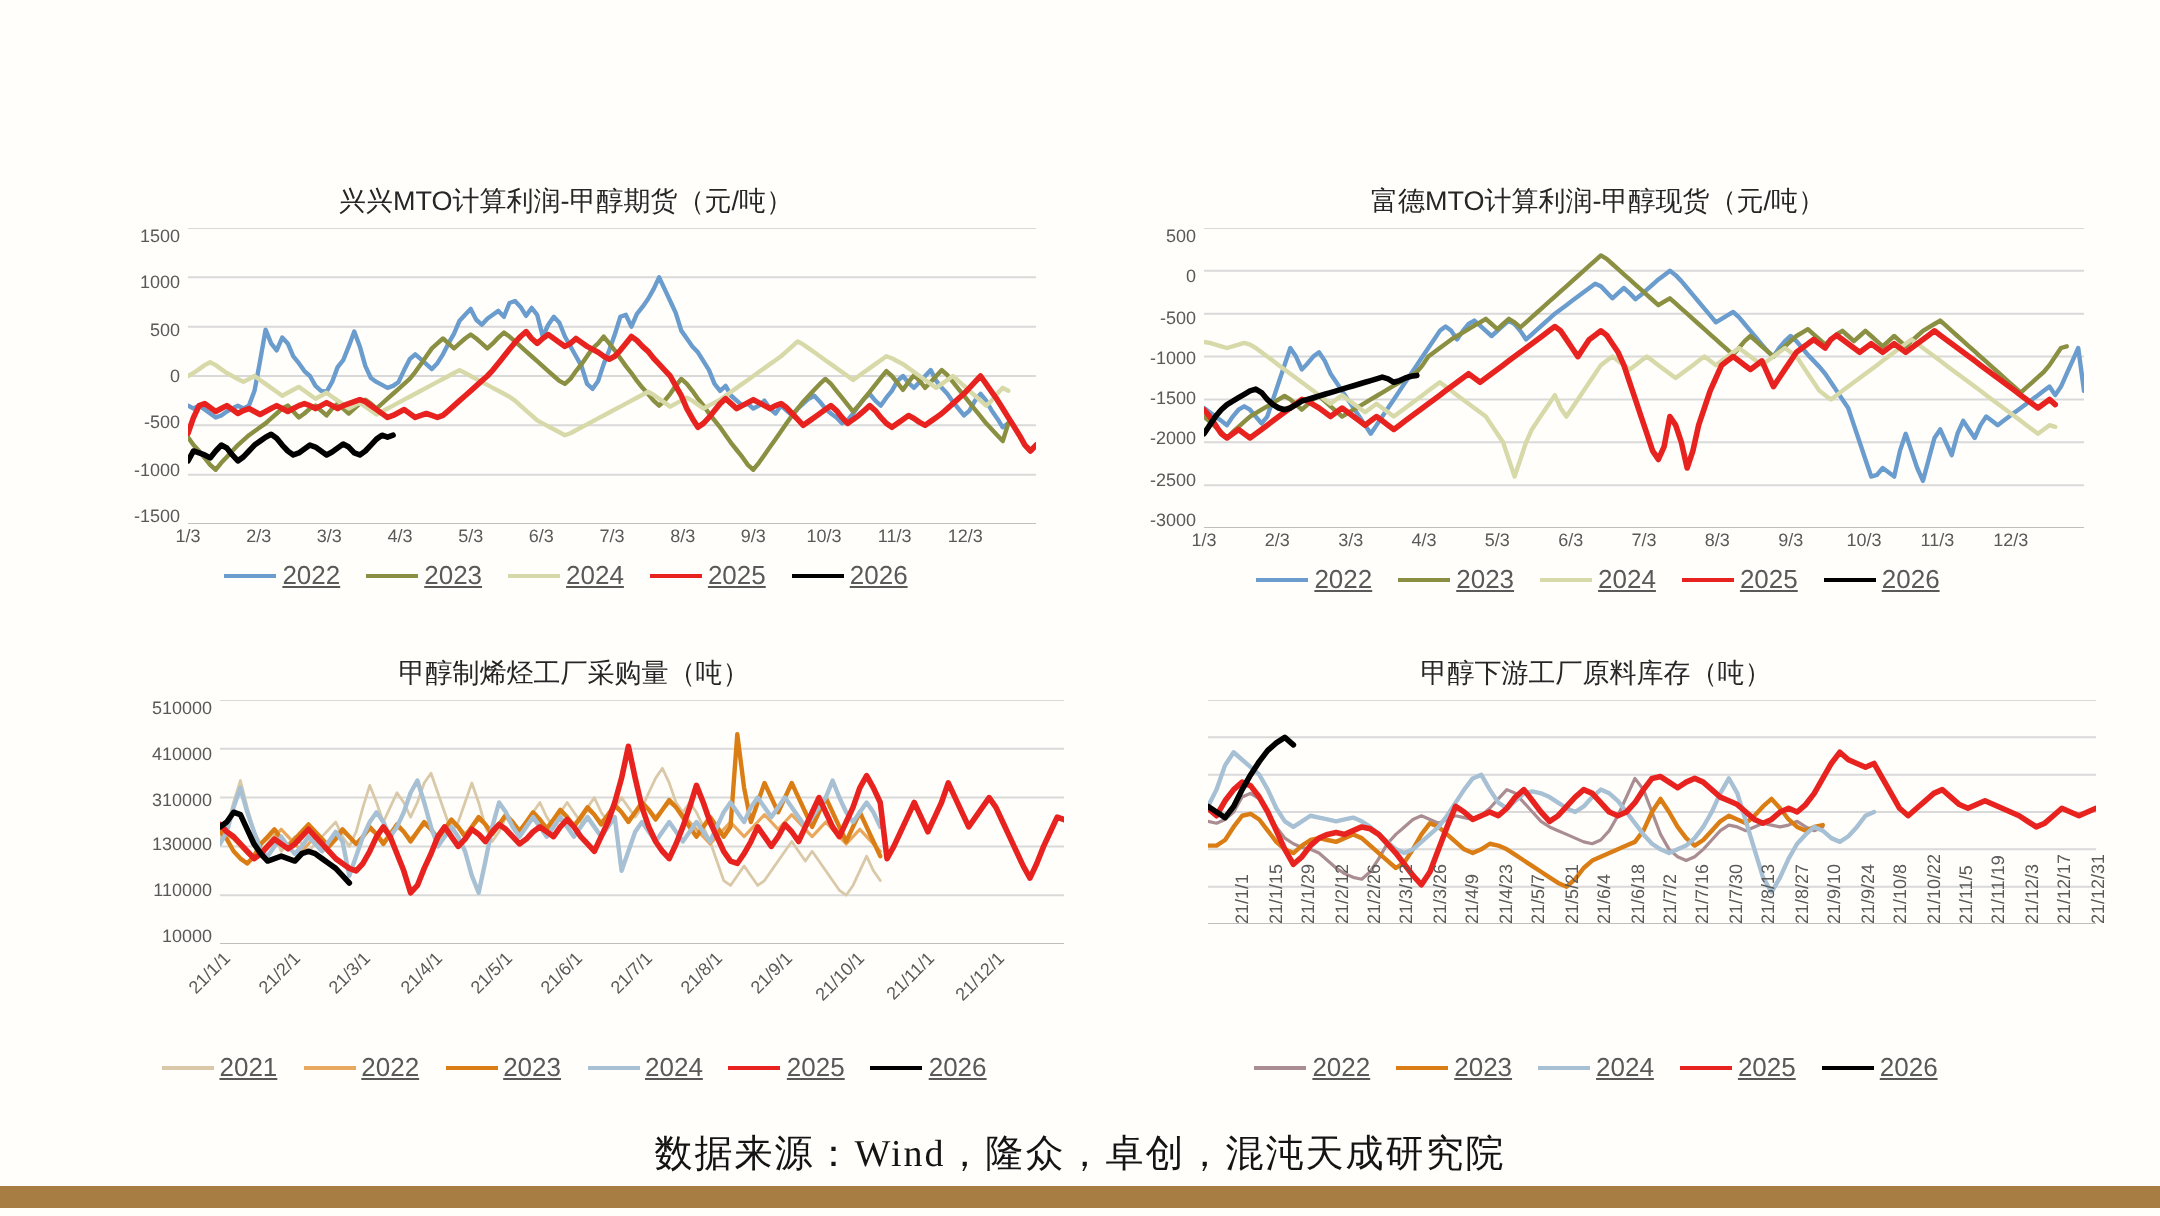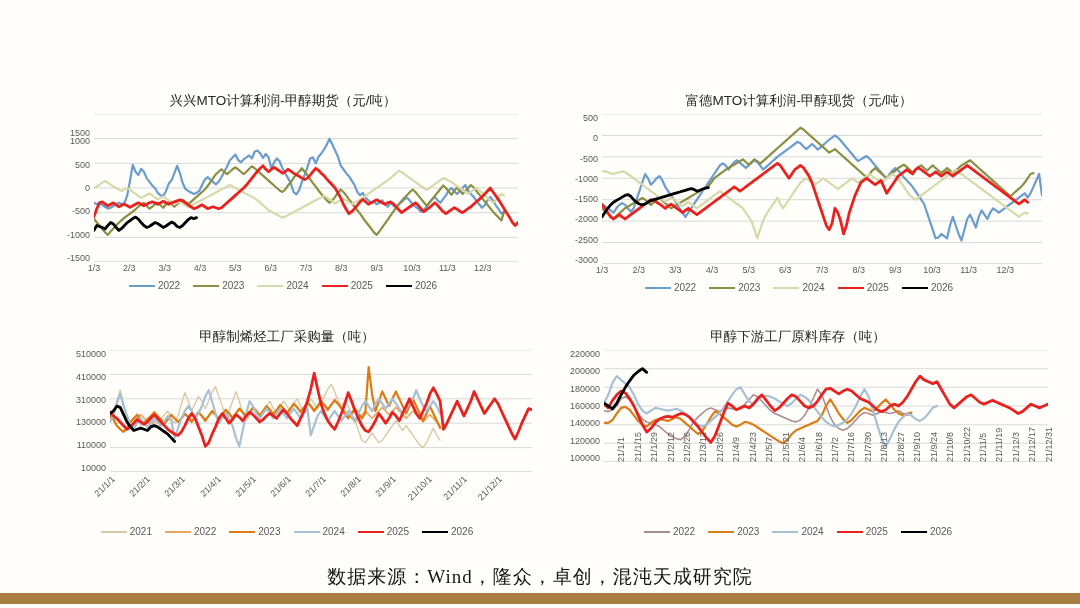--- a/index.html
+++ b/index.html
@@ -75,33 +75,33 @@
   .xlab.rot45{transform-origin:right top;transform:rotate(-45deg);text-align:right;}
   .xlab.rot90{transform-origin:center top;transform:rotate(-90deg) translateX(-100%);}
 
   
   .legend{
     display:flex;justify-content:center;align-items:center;
     gap:13px;margin-top:2px;
   }
   .lg-item{display:flex;align-items:center;gap:3px;}
   .lg-swatch{display:block;width:26px;height:0;border-top-style:solid;}
-  .lg-text{font-size:10px;color:#595959;}
+  .lg-text{font-size:13px;color:#595959;text-decoration:underline;}
 </style>
 </head>
 <body>
 
 <div class="slide">
 
 
   <div class="chart" id="chart1" style="left:48px;top:92px;width:470px;height:210px;">
     <div class="chart-title">兴兴MTO计算利润-甲醇期货（元/吨）</div>
     <div class="plotwrap" style="height:148px;">
       <div class="ylabels">
-          <div class="ylab" style="top: 4px; margin-top: 15px;">1500</div>
+          <div class="ylab" style="top: 4px;">1500</div>
           <div class="ylab" style="top: 27.3333px;">1000</div>
           <div class="ylab" style="top: 50.6667px;">500</div>
           <div class="ylab" style="top: 74px;">0</div>
           <div class="ylab" style="top: 97.3333px;">-500</div>
           <div class="ylab" style="top: 120.667px;">-1000</div>
           <div class="ylab" style="top: 144px;">-1500</div>
         </div>
       <div class="plot" style="left:46px;">
           <svg preserveAspectRatio="none" viewBox="0 0 1000 1000">
             <line x1="0" x2="1000" y1="0" y2="0" class="gridline" vector-effect="non-scaling-stroke"></line>
@@ -292,29 +292,20 @@
         <div class="lg-item">
           <span class="lg-swatch" style="border-top-width: 2.8px; border-top-color: rgb(0, 0, 0);"></span>
           <span class="lg-text">2026</span>
         </div>
       </div>
   </div>
 
   <div class="chart" id="chart4" style="left:548px;top:328px;width:500px;height:230px;">
     <div class="chart-title">甲醇下游工厂原料库存（吨）</div>
     <div class="plotwrap" style="height:112px;">
-      <div class="ylabels" style="width:56px;">
-          <div class="ylab" style="top: 4px;">220000</div>
-          <div class="ylab" style="top: 21.3333px;">200000</div>
-          <div class="ylab" style="top: 38.6667px;">180000</div>
-          <div class="ylab" style="top: 56px;">160000</div>
-          <div class="ylab" style="top: 73.3333px;">140000</div>
-          <div class="ylab" style="top: 90.6667px;">120000</div>
-          <div class="ylab" style="top: 108px;">100000</div>
-        </div>
       <div class="plot" style="left:56px;">
           <svg preserveAspectRatio="none" viewBox="0 0 1000 1000">
             <line x1="0" x2="1000" y1="0" y2="0" class="gridline" vector-effect="non-scaling-stroke"></line>
             <line x1="0" x2="1000" y1="166.66666666666663" y2="166.66666666666663" class="gridline" vector-effect="non-scaling-stroke"></line>
             <line x1="0" x2="1000" y1="333.33333333333337" y2="333.33333333333337" class="gridline" vector-effect="non-scaling-stroke"></line>
             <line x1="0" x2="1000" y1="500" y2="500" class="gridline" vector-effect="non-scaling-stroke"></line>
             <line x1="0" x2="1000" y1="666.6666666666667" y2="666.6666666666667" class="gridline" vector-effect="non-scaling-stroke"></line>
             <line x1="0" x2="1000" y1="833.3333333333334" y2="833.3333333333334" class="gridline" vector-effect="non-scaling-stroke"></line>
             <line x1="0" x2="1000" y1="1000" y2="1000" class="axisline" vector-effect="non-scaling-stroke"></line>
             <path d="M0.00,541.67 L9.62,550.00 L19.23,533.33 L28.85,500.00 L38.46,433.33 L48.08,416.67 L57.69,441.67 L67.31,500.00 L76.92,566.67 L86.54,616.67 L96.15,641.67 L105.77,658.33 L115.38,666.67 L125.00,683.33 L134.62,716.67 L144.23,750.00 L153.85,775.00 L163.46,791.67 L173.08,800.00 L182.69,766.67 L192.31,708.33 L201.92,641.67 L211.54,600.00 L221.15,566.67 L230.77,533.33 L240.38,516.67 L250.00,533.33 L259.62,550.00 L269.23,533.33 L278.85,516.67 L288.46,525.00 L298.08,533.33 L307.69,516.67 L317.31,483.33 L326.92,441.67 L336.54,400.00 L346.15,416.67 L355.77,458.33 L365.38,500.00 L375.00,541.67 L384.62,566.67 L394.23,583.33 L403.85,600.00 L413.46,616.67 L423.08,633.33 L432.69,641.67 L442.31,625.00 L451.92,583.33 L461.54,516.67 L471.15,433.33 L480.77,350.00 L490.38,400.00 L500.00,500.00 L509.62,600.00 L519.23,666.67 L528.85,700.00 L538.46,716.67 L548.08,700.00 L557.69,666.67 L567.31,625.00 L576.92,583.33 L586.54,558.33 L596.15,566.67 L605.77,583.33 L615.38,566.67 L625.00,550.00 L634.62,558.33 L644.23,566.67 L653.85,558.33 L663.46,541.67 L673.08,566.67 L682.69,583.33 L692.31,566.67" fill="none" stroke="#a98d92" stroke-width="1.6" vector-effect="non-scaling-stroke" stroke-linejoin="round" stroke-linecap="round"></path>

